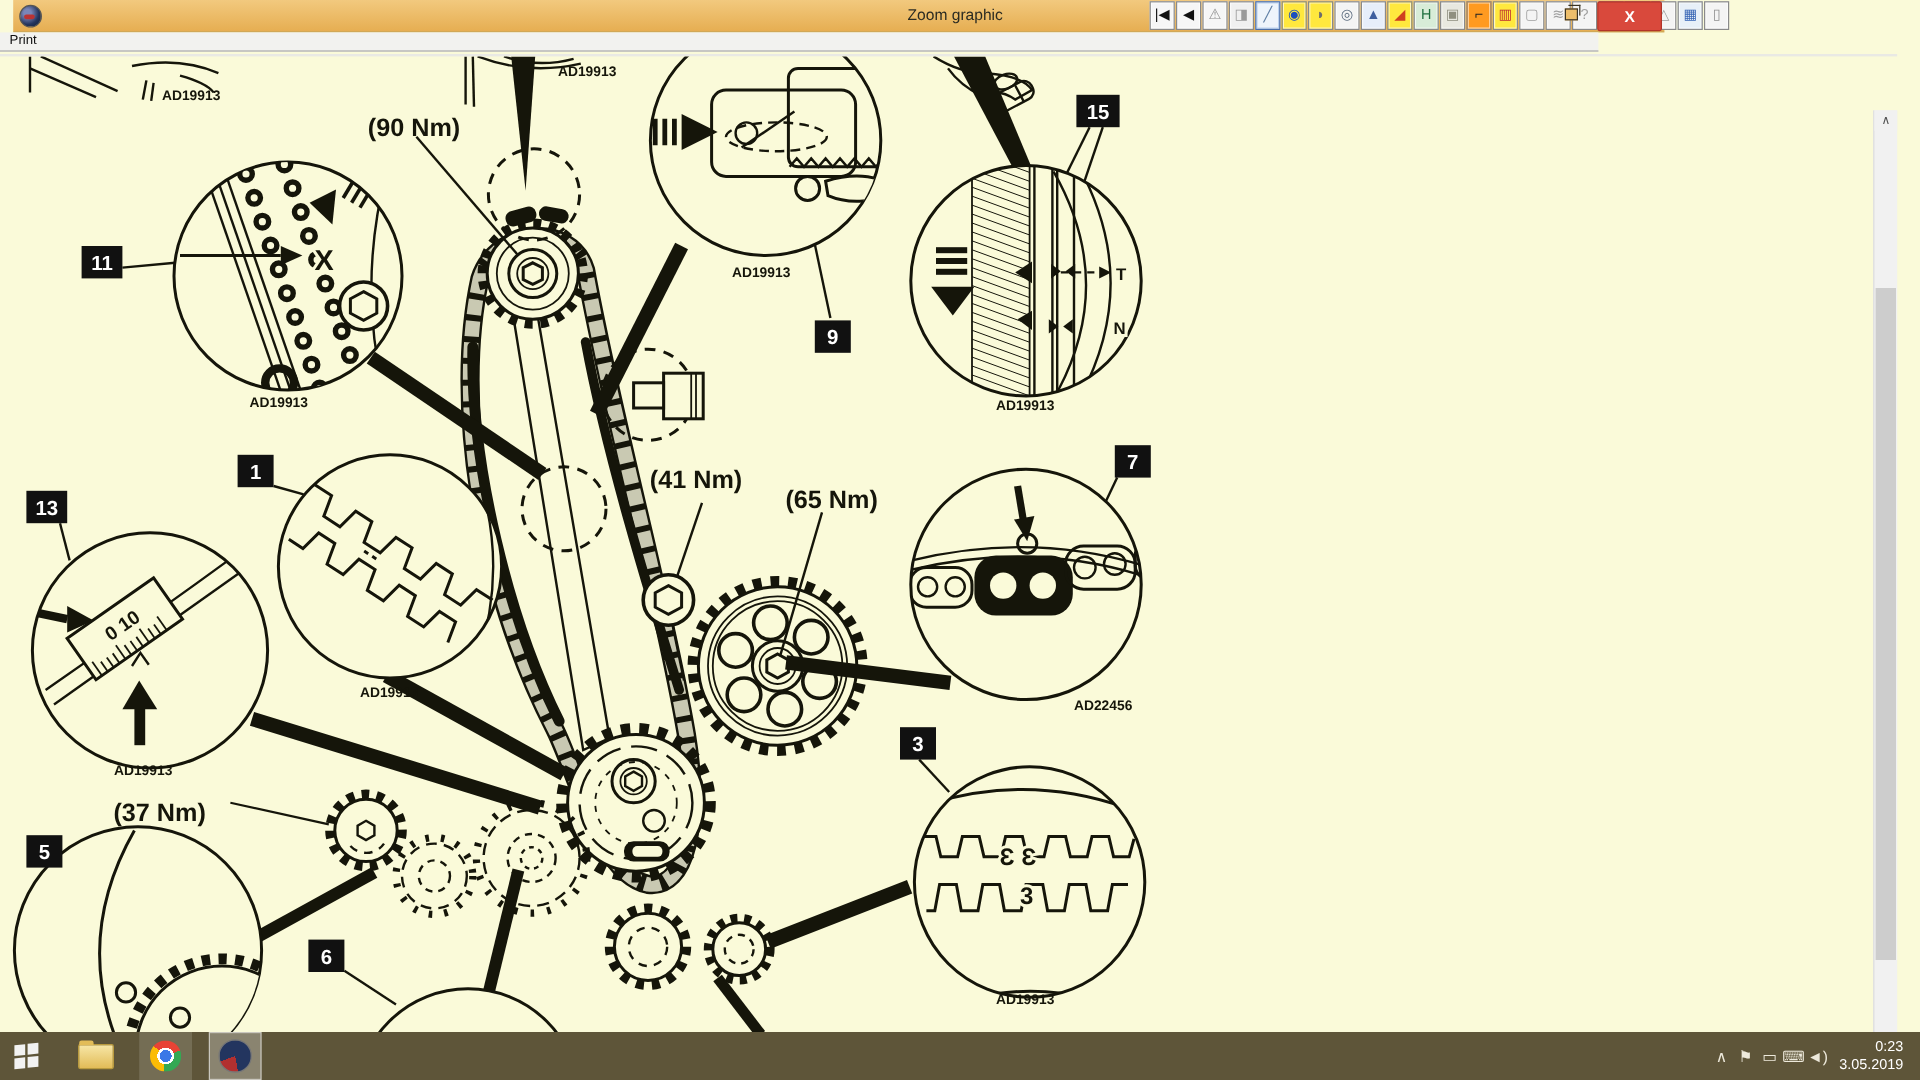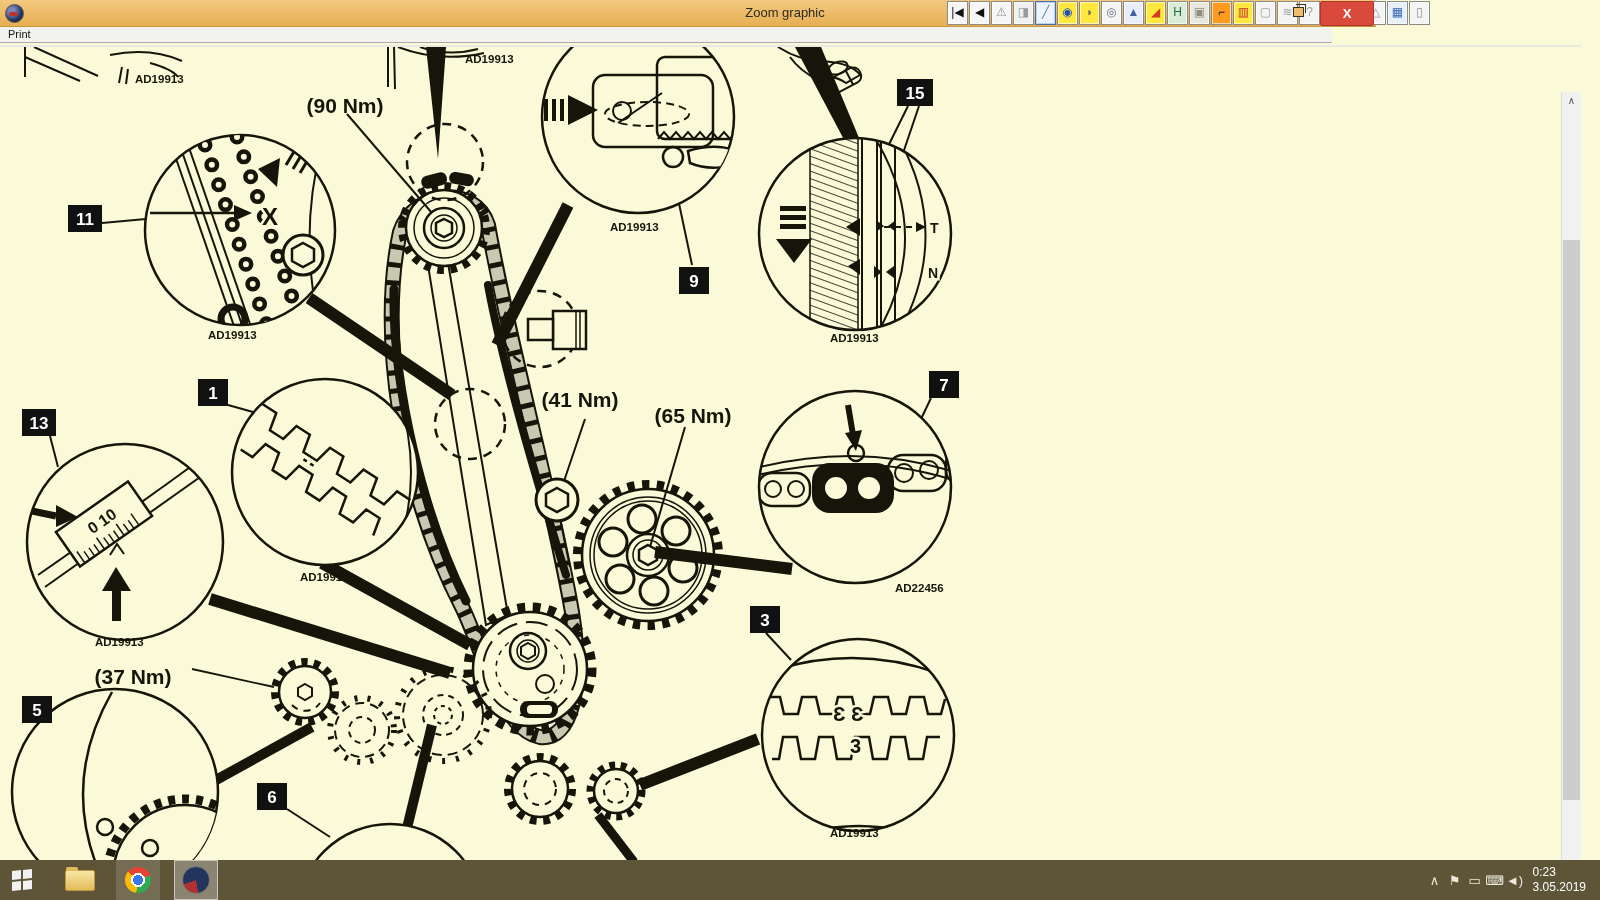--- a/index.html
+++ b/index.html
@@ -1,18 +1,18 @@
 <!DOCTYPE html>
 <html><head>
 <meta charset="utf-8">
 <style>
   html,body{margin:0;padding:0;width:1600px;height:900px;overflow:hidden;
     font-family:"Liberation Sans",sans-serif;background:#FAFAD9;}
   
-  .titlebar{position:absolute;left:0;top:0;width:1376px;height:26px;
+  .titlebar{position:absolute;left:11px;top:0;width:1376px;height:26px;
     background:linear-gradient(#F2C97E,#E6AE52);border-bottom:1px solid #C8983F;}
   .appicon{position:absolute;left:5px;top:4px;width:17px;height:17px;border-radius:50%;
     background:radial-gradient(circle at 35% 35%,#7a86b8 0 20%,#24355e 60%,#101a33 100%);
     border:1px solid #555;}
   .appicon::after{content:"";position:absolute;left:3px;top:7px;width:9px;height:4px;background:#b33;border-radius:2px;}
   .wtitle{position:absolute;left:0;top:5px;width:1570px;text-align:center;
     font-size:13px;color:#2b2b22;}
   .toolbar{position:absolute;left:947px;top:1px;height:24px;display:flex;}
   .tbi{width:19px;height:22px;margin-right:1px;border:1px solid #8a8a8a;
     background:#f4f4f4;font-size:12px;line-height:21px;text-align:center;
@@ -54,21 +54,21 @@
   .winflag i{background:#f2f2f2;}
   .folder{position:relative;width:28px;height:19px;background:linear-gradient(#f7e6a6,#e2bc58);border-radius:2px;border:1px solid #b99a3e;}
   .folder::before{content:"";position:absolute;left:0;top:-4px;width:12px;height:4px;background:#e2bc58;border-radius:2px 2px 0 0;}
   .chrome{width:26px;height:26px;border-radius:50%;
     background:radial-gradient(circle,#3b78e7 0 27%,#fff 27% 38%,rgba(0,0,0,0) 38%),
     conic-gradient(from -50deg,#e84335 0 33%,#34a853 33% 66%,#fbbc05 66% 100%);}
   .adata{width:26px;height:26px;border-radius:50%;border:1px solid #777;
     background:conic-gradient(from 170deg,#b23030 0 80deg,#23355f 80deg 360deg);}
   .tray{margin-left:auto;display:flex;align-items:center;gap:2px;padding-right:6px;}
   .trayicon{color:#EDE9DB;font-size:13px;width:20px;text-align:center;cursor:pointer;}
-  .clock{color:#fff;font-size:12px;text-align:left;line-height:15px;padding:0 8px 0 6px;cursor:default;}
+  .clock{color:#fff;font-size:12px;text-align:right;line-height:15px;padding:0 8px 0 6px;cursor:default;}
 </style>
 </head>
 <body>
 
 <div class="titlebar">
   <div class="appicon"></div>
   <div class="wtitle">Zoom graphic</div>
   <div class="toolbar" id="toolbar">
       <span class="tbi" style="background: rgb(246, 246, 246); color: rgb(17, 17, 17);">|◀</span>
       <span class="tbi" style="background: rgb(246, 246, 246); color: rgb(17, 17, 17);">◀</span>

